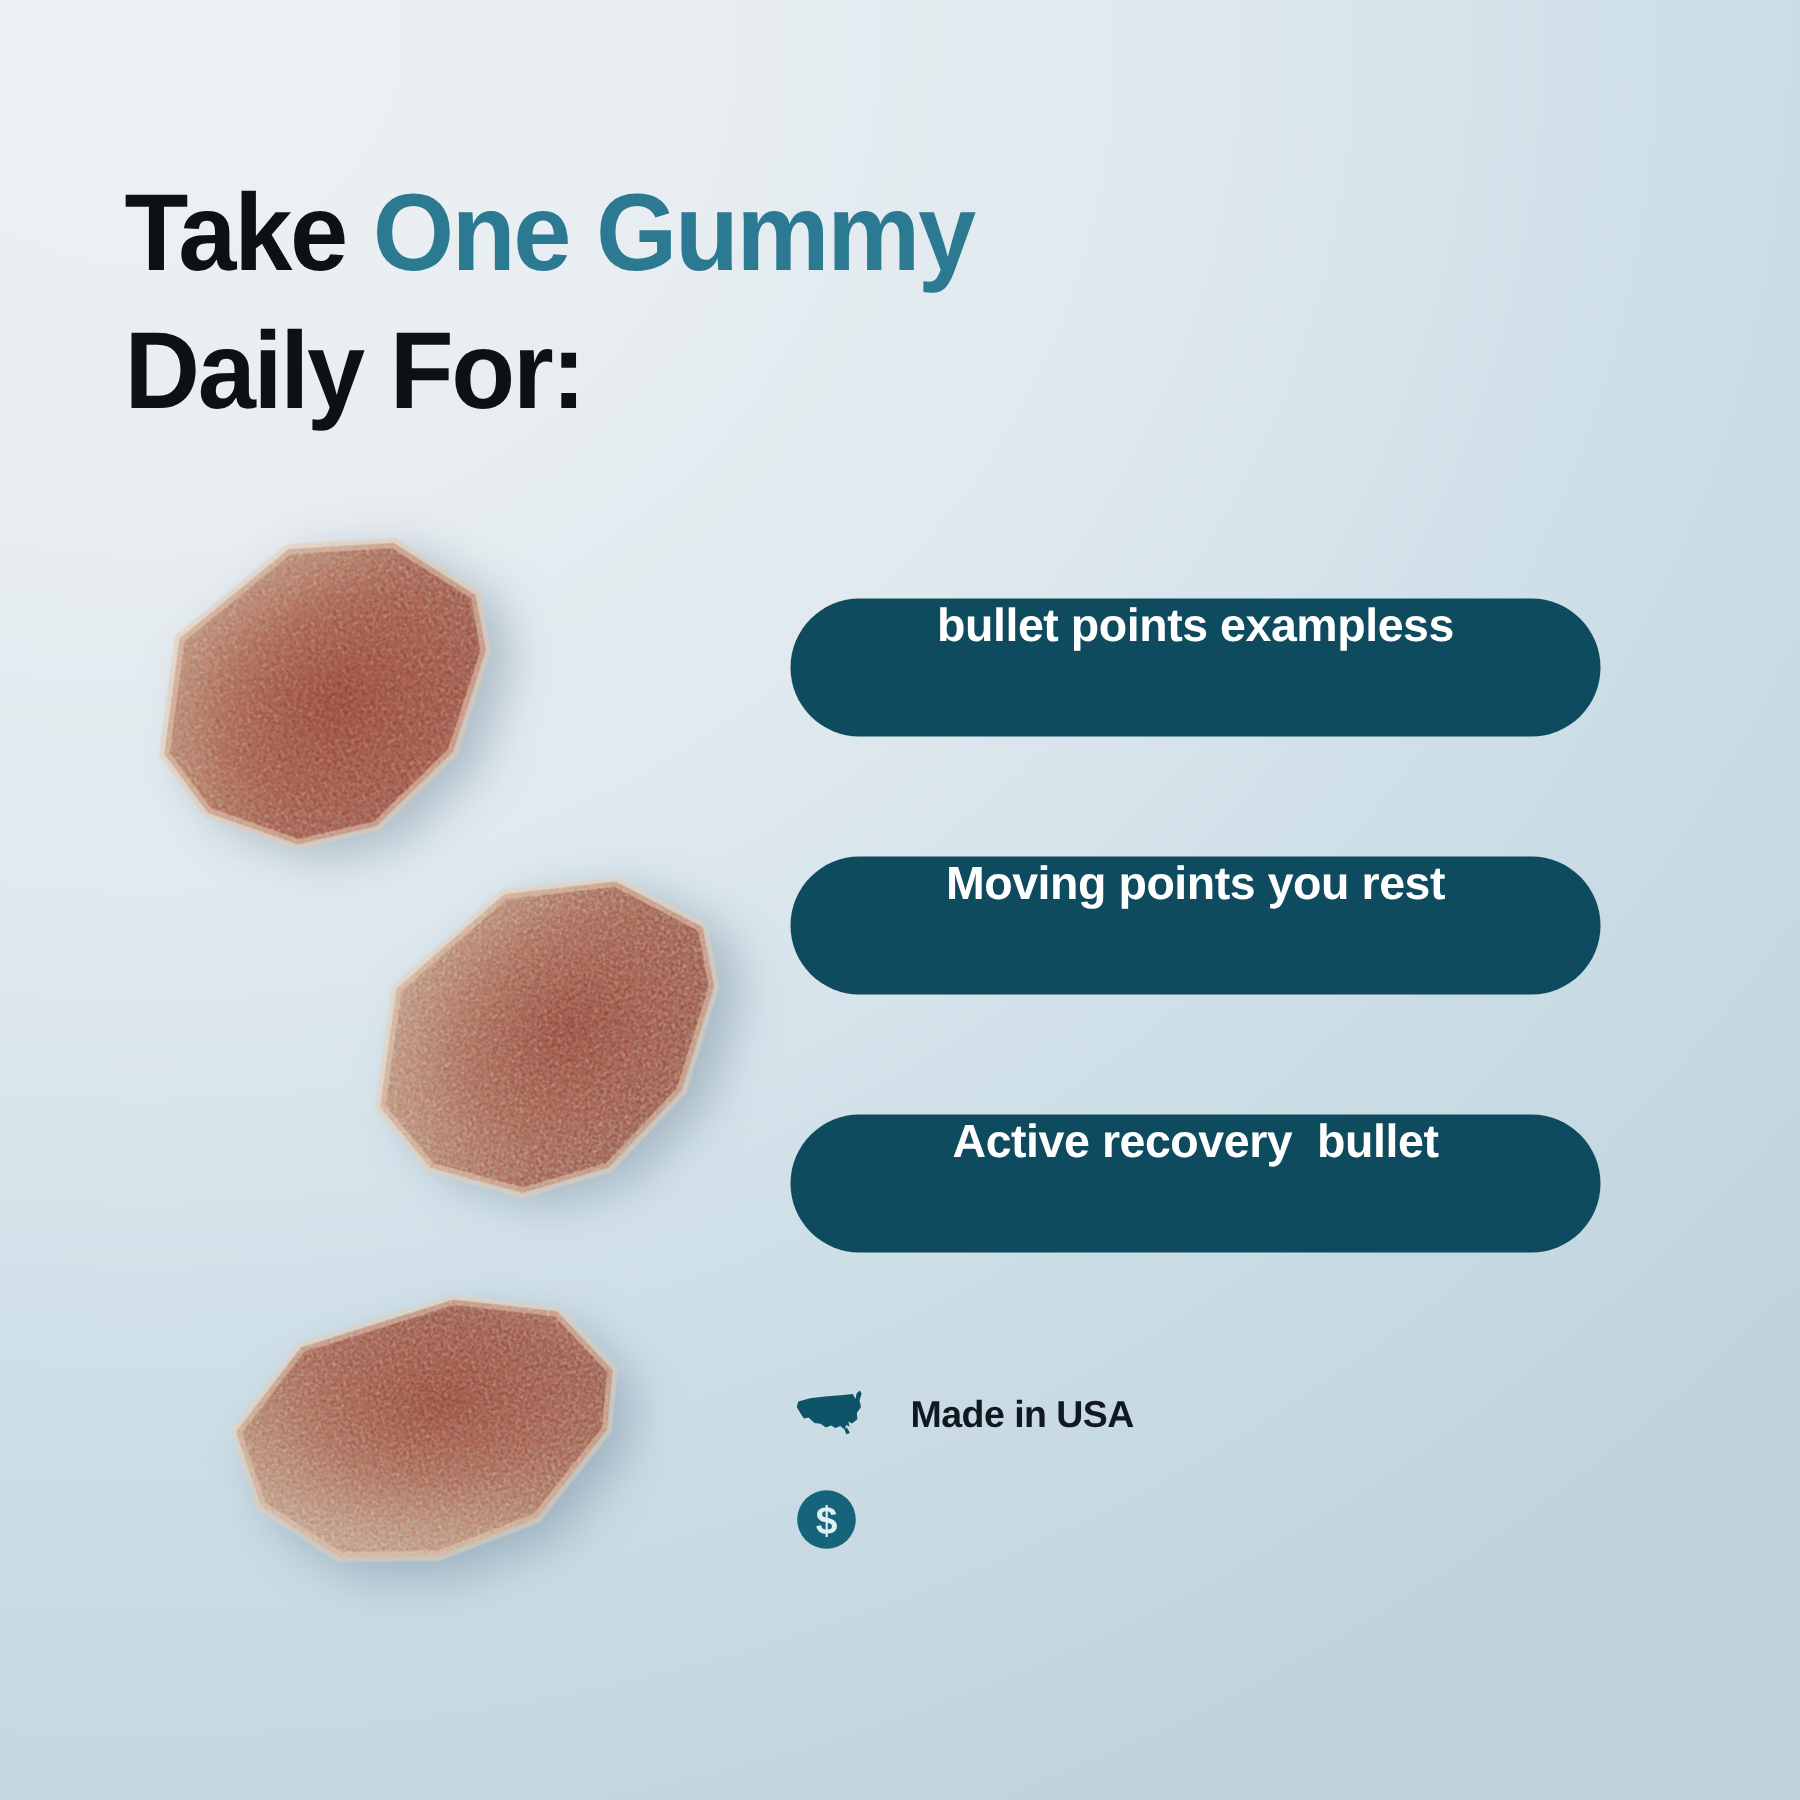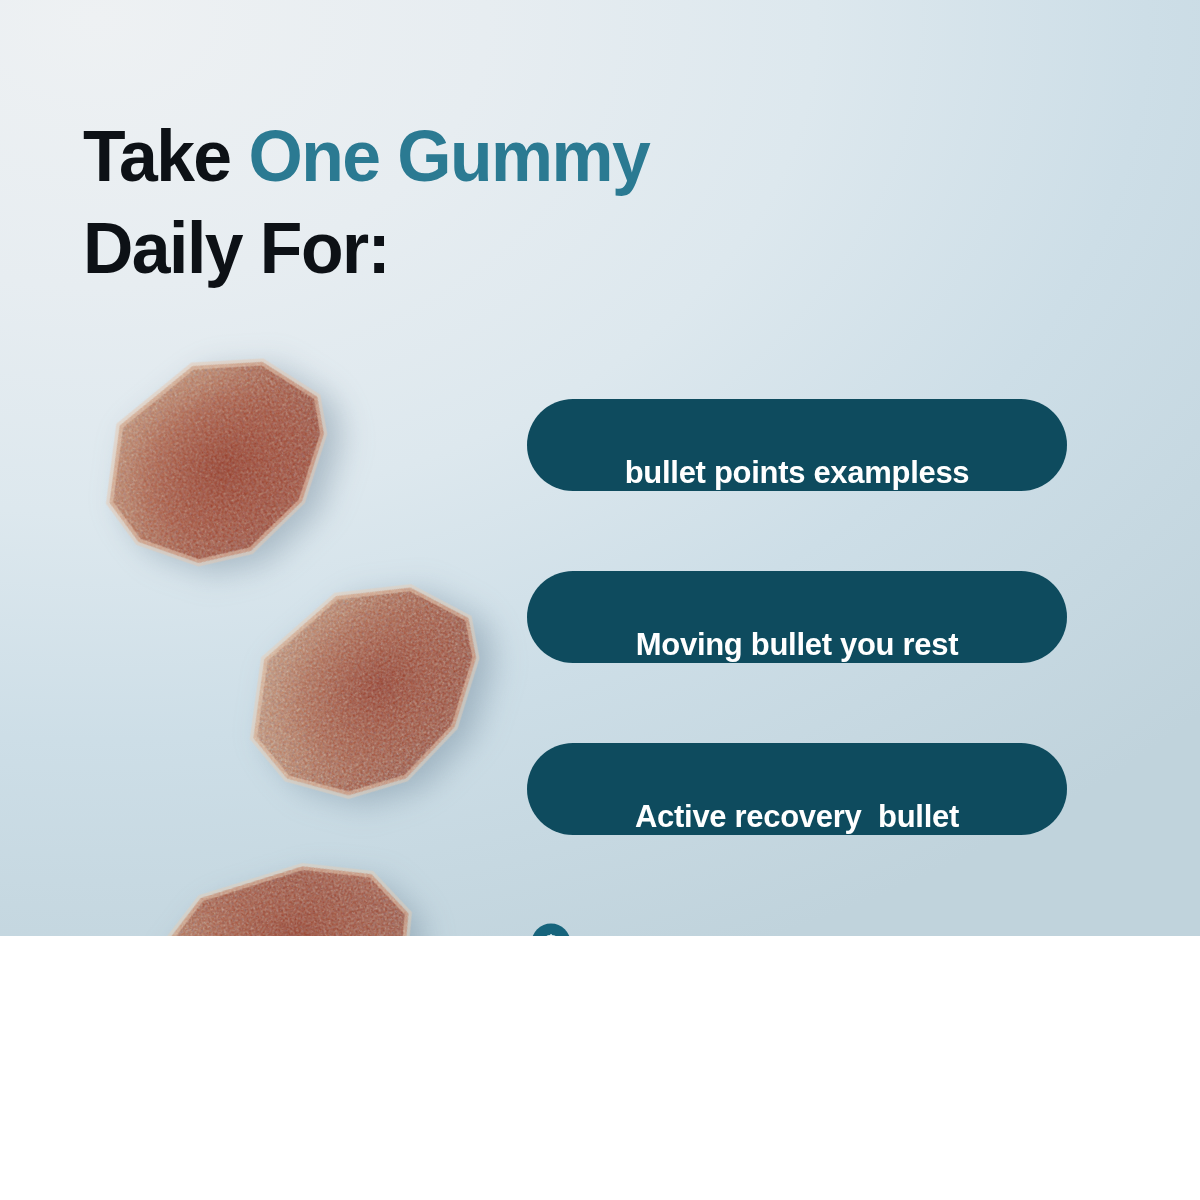--- a/index.html
+++ b/index.html
@@ -4,21 +4,21 @@
 <style>
   * { margin:0; padding:0; box-sizing:border-box; }
 
   html, body {
     width:1200px; height:1200px;
     font-family:"Liberation Sans", sans-serif;
   }
 
   #page {
     position:relative;
-    width:1200px; height:936px;
+    width:1200px; height:1200px;
     overflow:hidden;
     background:
       radial-gradient(125% 110% at 8% 2%, #eef1f3 0%, #e7edf1 26%, #dde8ee 48%, #cddee7 70%, #c0d3dc 100%);
   }
 
   
   .headline {
     position:absolute;
     left:83px; top:110px;
     width:760px;
@@ -36,21 +36,21 @@
 
   
   .pill {
     position:absolute;
     left:527px;
     width:540px;
     height:92px;
     border-radius:46px;
     background:#0e4b5e;
     display:flex;
-    align-items:flex-end;
+    align-items:flex-start;
     justify-content:center;
     color:#ffffff;
     font-size:31px;
     font-weight:700;
     letter-spacing:-0.3px;
     white-space:pre;
   }
   .pill-1 { top:399px; }
   .pill-2 { top:571px; }
   .pill-3 { top:743px; }
@@ -208,28 +208,40 @@
         <rect width="274" height="175" fill="url(#g3core)" opacity="0.3"></rect>
       </g>
       <path d="M66 16 L172 6 L238 28 L266 74 L254 112 L196 160 L126 171 L62 158 L18 114 L12 62 Z" fill="none" stroke="#e8cfb8" stroke-width="7" stroke-opacity="0.5"></path>
     </svg>
   </div>
 
   <div class="pill pill-1">
     <span>bullet points exampless</span>
   </div>
   <div class="pill pill-2">
-    <span>Moving bullet you rest</span>
+    <span>Moving points you rest</span>
   </div>
   <div class="pill pill-3">
     <span>Active recovery  bullet</span>
   </div>
 
   <div class="badges">
 
+    <div class="badge">
+      <span class="badge-icon">
+        <svg width="50" height="34" viewBox="0 0 50 34" xmlns="http://www.w3.org/2000/svg">
+          <path fill="#0e5468" d="M2.2 8.4 L10 6.2 L20 5.0 L30.5 4.2 L38.5 3.4 L40.4 6.6 L41.0 3.0
+            L43.2 1.0 L44.4 3.2 L43.0 7.6 L44.0 12.0 L41.2 16.0 L41.6 20.2 L38.0 23.0
+            L35.6 21.6 L36.4 25.0 L34.0 24.0 L33.4 27.4 L30.2 24.6 L27.0 26.0 L24.0 24.4
+            L20.6 25.6 L17.0 23.2 L13.0 22.6 L9.0 19.0 L6.0 19.6 L3.4 15.8 L1.2 12.0 Z"></path>
+          <path fill="#0e5468" d="M34.6 25.6 L36.6 29.4 L34.2 30.2 L33.0 27.0 Z"></path>
+        </svg>
+      </span>
+      <span class="badge-label">Made in USA</span>
+    </div>
 
     <div class="badge">
       <span class="badge-icon">
         <svg width="42" height="42" viewBox="0 0 42 42" xmlns="http://www.w3.org/2000/svg">
           <circle cx="21" cy="21" r="19.5" fill="#16647c"></circle>
           <text x="21" y="30.5" text-anchor="middle" font-family="Liberation Sans, sans-serif" font-size="26" font-weight="700" fill="#dff0f4">$</text>
         </svg>
       </span>
     </div>
 

